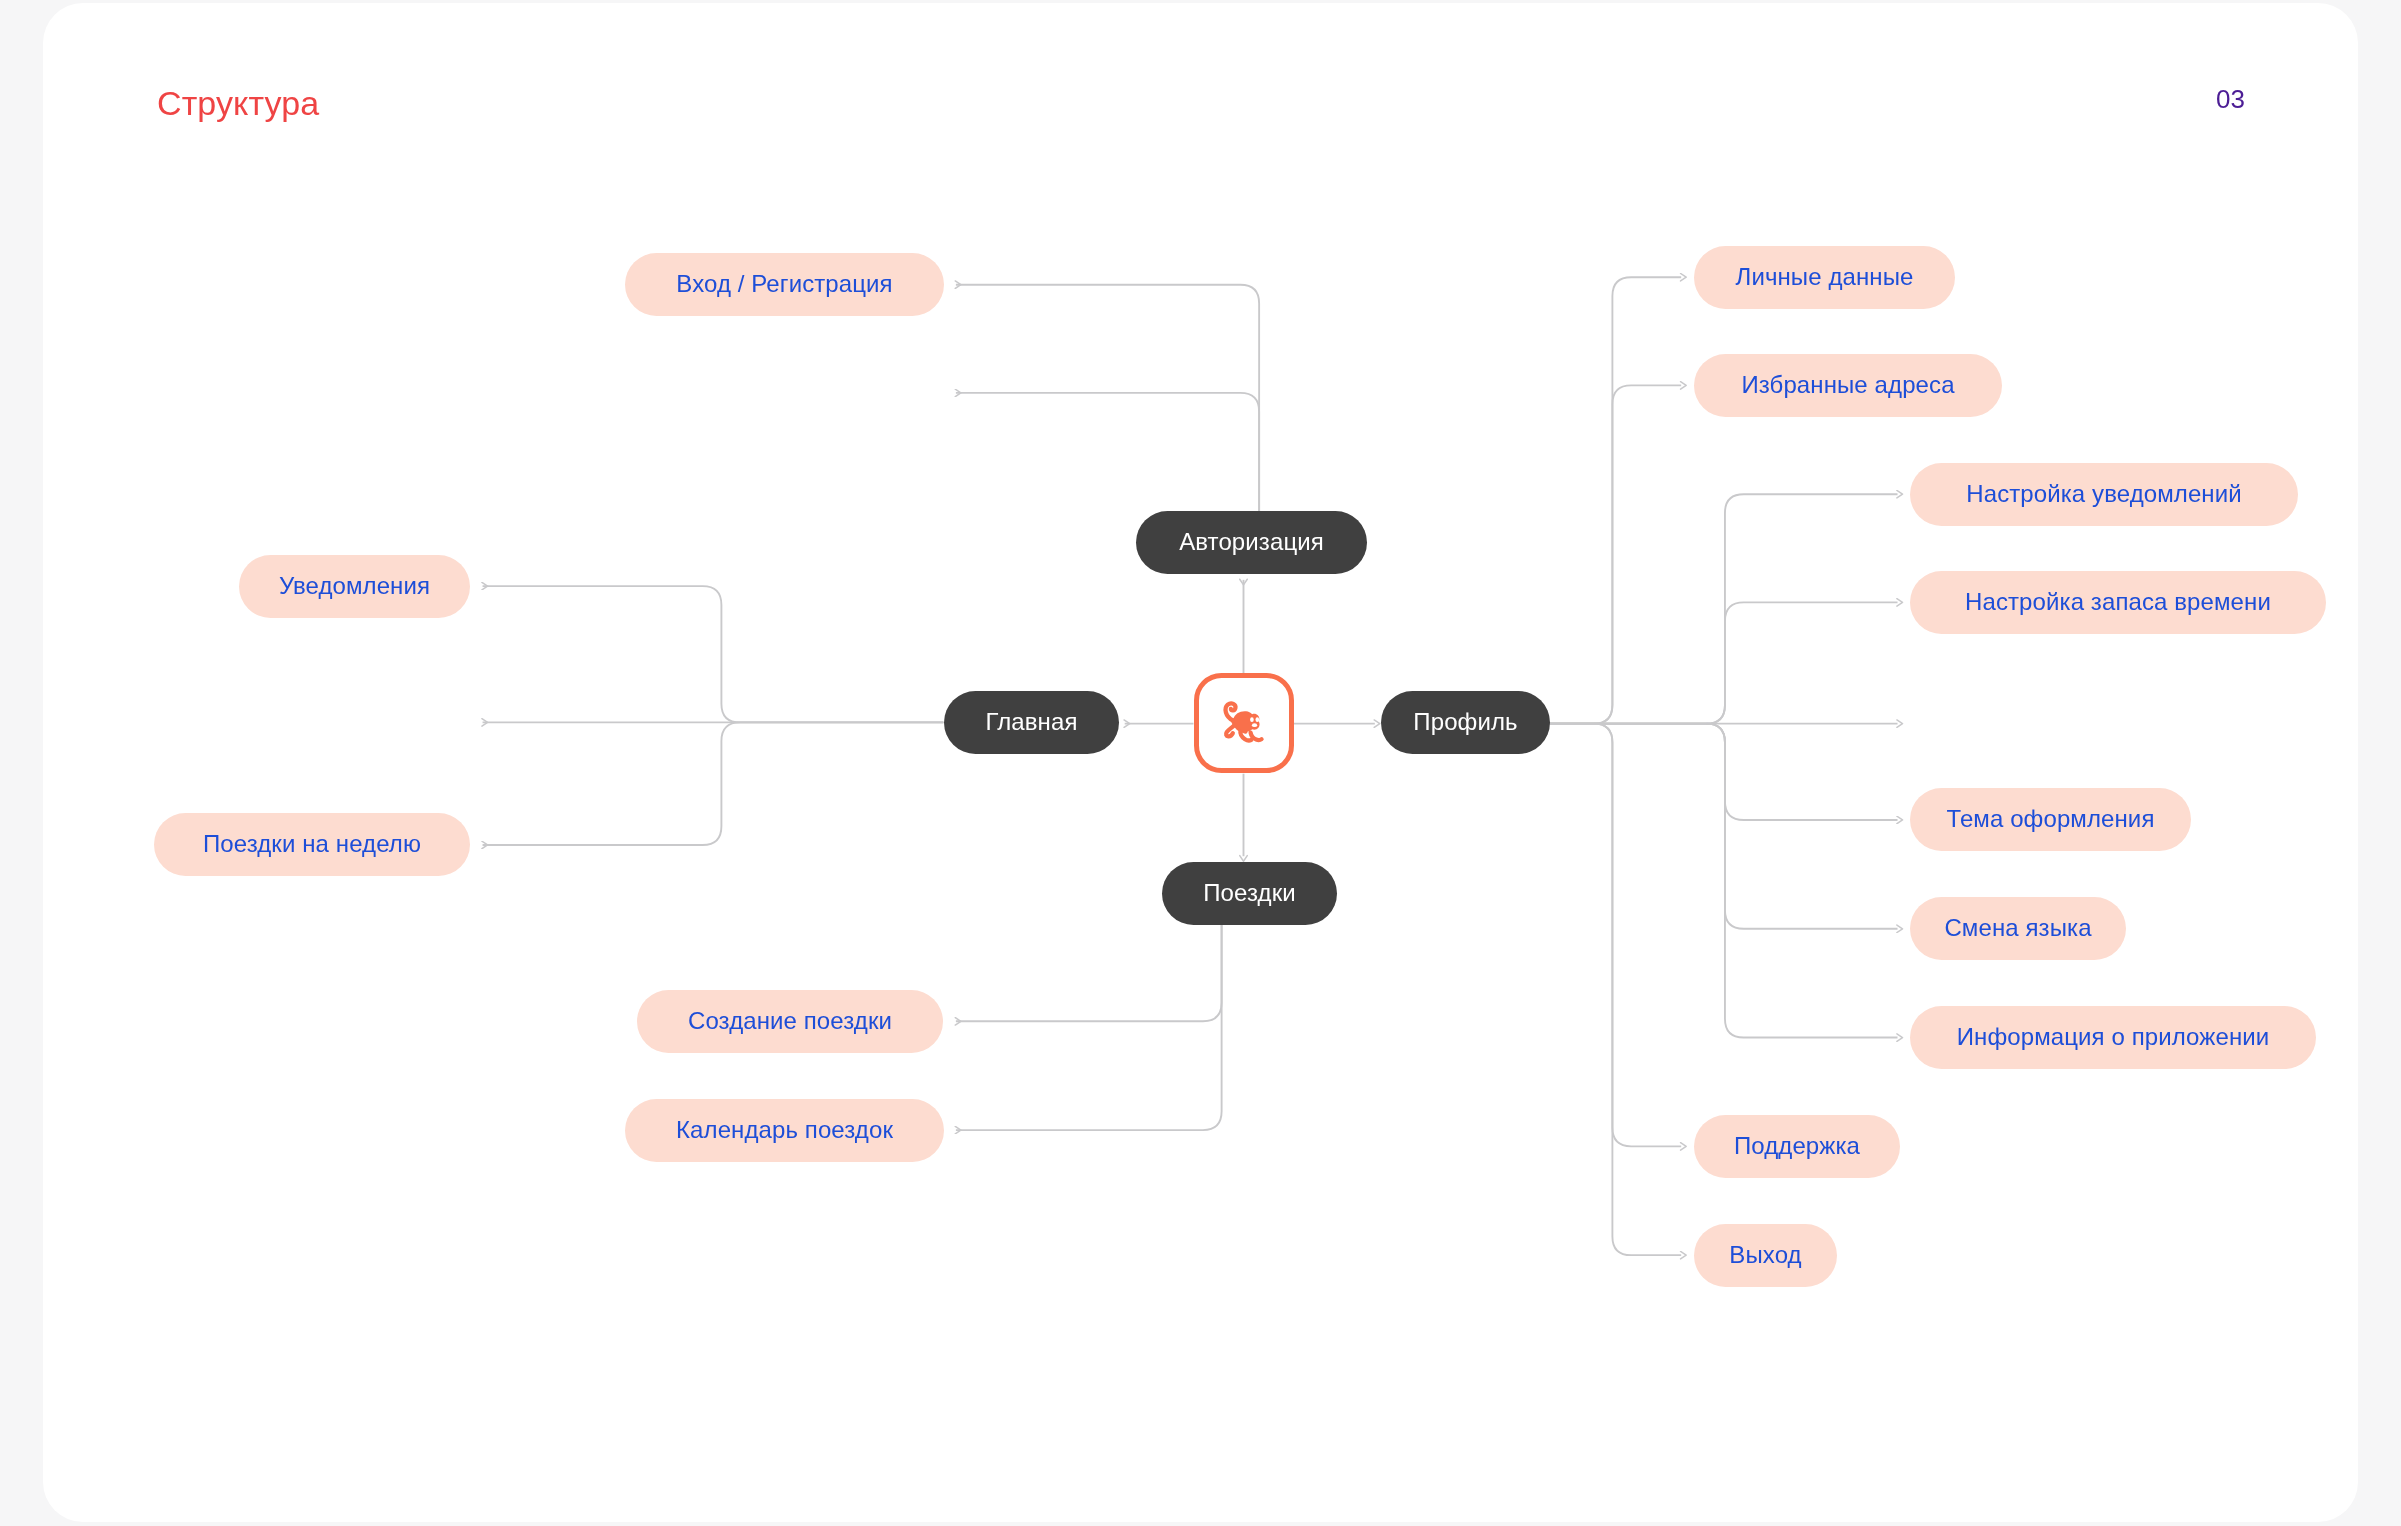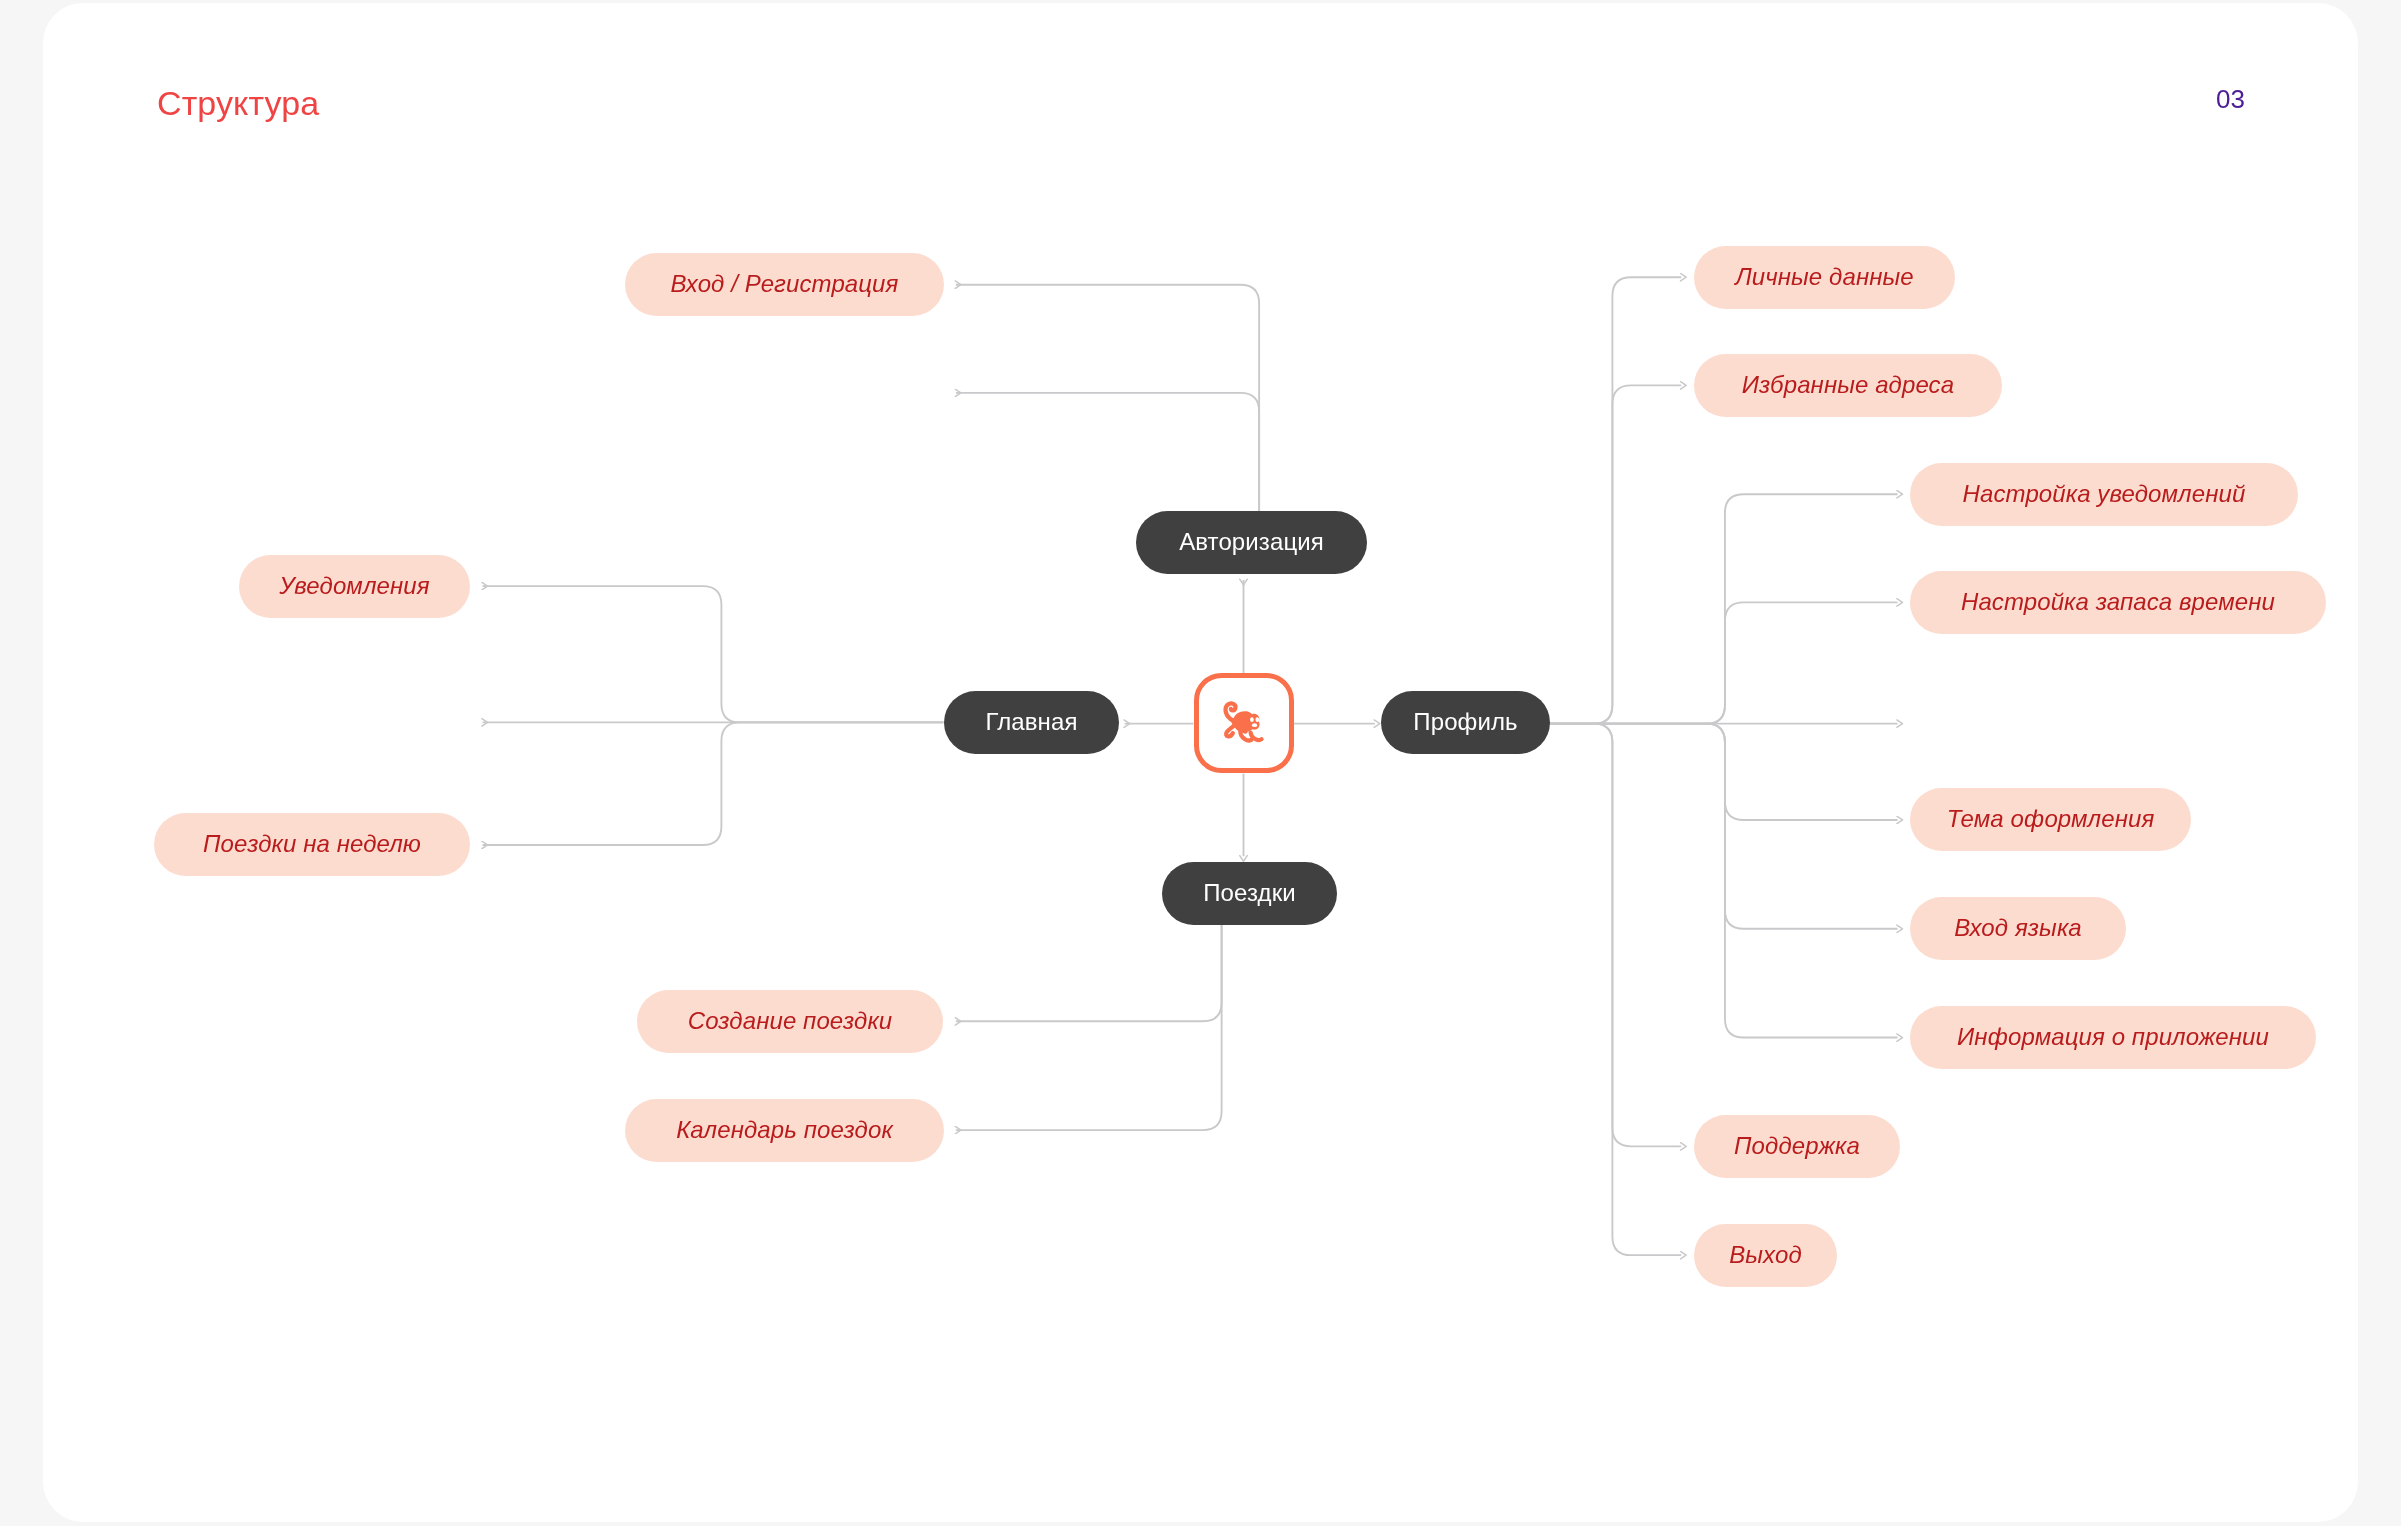--- a/index.html
+++ b/index.html
@@ -66,22 +66,21 @@
     white-space: nowrap;
     line-height: 1;
     letter-spacing: 0.1px;
   }
   .node.primary {
     background: #404040;
     color: #ffffff;
   }
   .node.secondary {
     background: #FDDCD0;
-    color: #b91c1c;
-    font-style: italic;
+    color: #1d4ed8;
   }
   #logo-node {
     position: absolute;
     display: flex;
     align-items: center;
     justify-content: center;
     box-sizing: border-box;
     background: #ffffff;
     border: 5.6px solid #F9704B;
     border-radius: 27.5px;
@@ -222,21 +221,21 @@
     <div class="node secondary" style="left:1867px; top:568px; width:416px; height:63px;">
       <span>Настройка запаса времени</span>
     </div>
 
 
     <div class="node secondary" style="left:1867px; top:785px; width:281px; height:63px;">
       <span>Тема оформления</span>
     </div>
 
     <div class="node secondary" style="left:1867px; top:894px; width:216px; height:63px;">
-      <span>Вход языка</span>
+      <span>Смена языка</span>
     </div>
 
     <div class="node secondary" style="left:1867px; top:1003px; width:406px; height:63px;">
       <span>Информация о приложении</span>
     </div>
 
     <div class="node secondary" style="left:1651px; top:1112px; width:206px; height:63px;">
       <span>Поддержка</span>
     </div>
 

